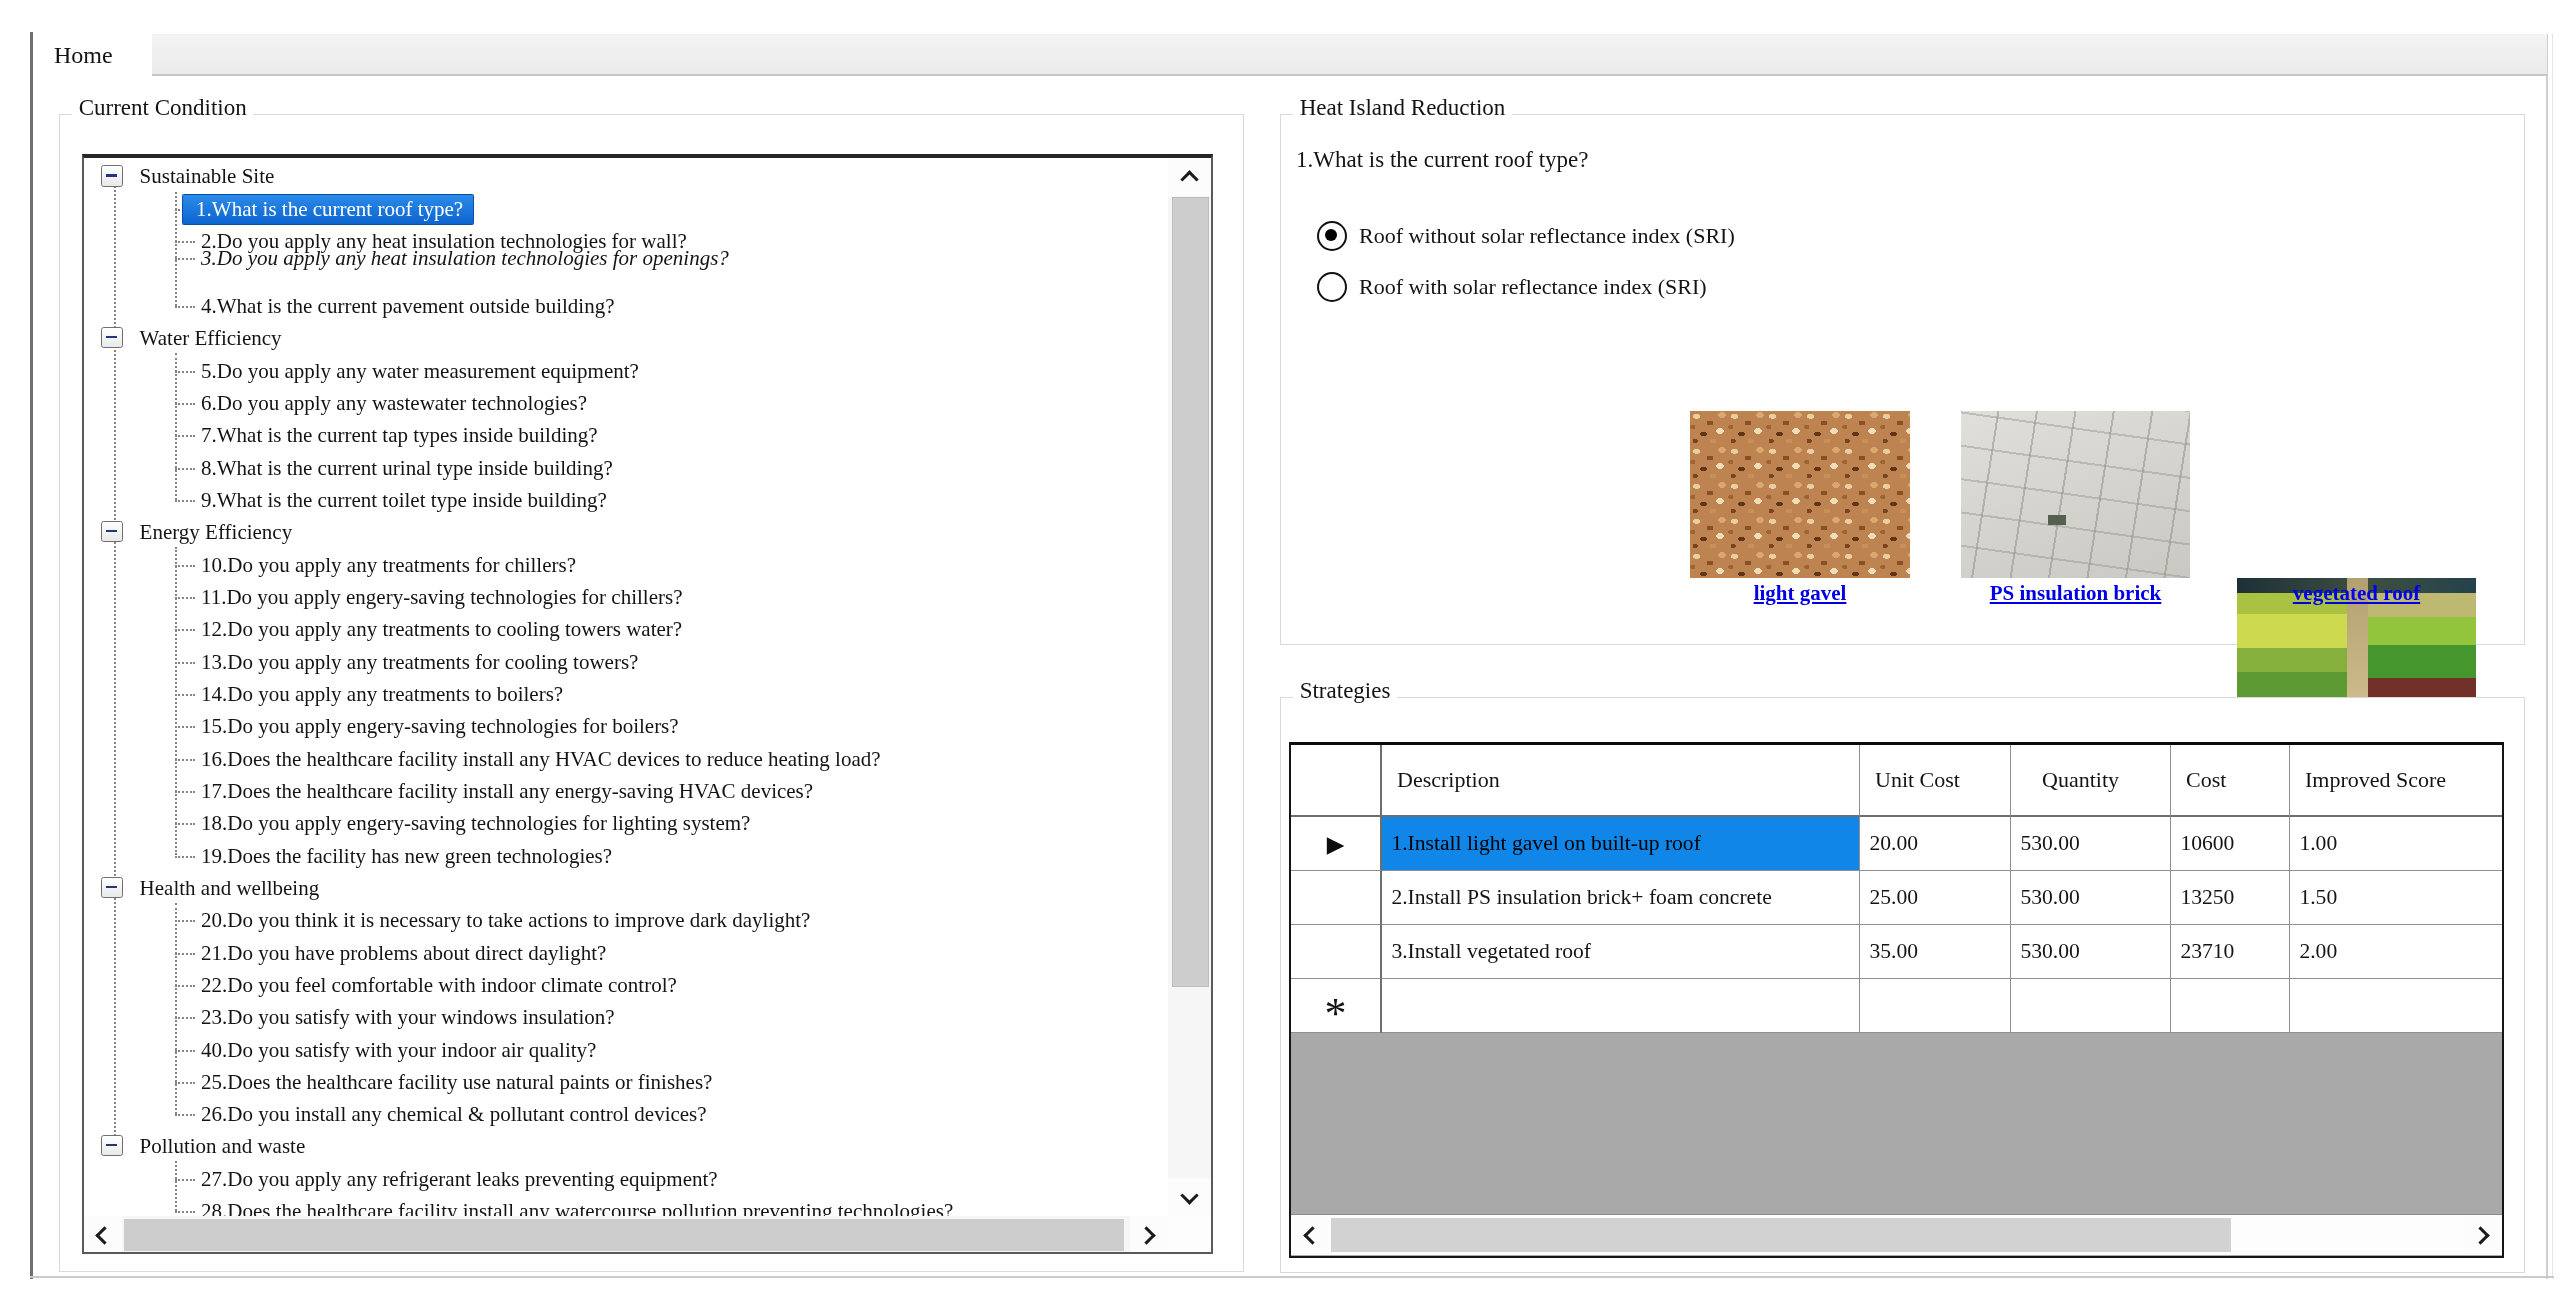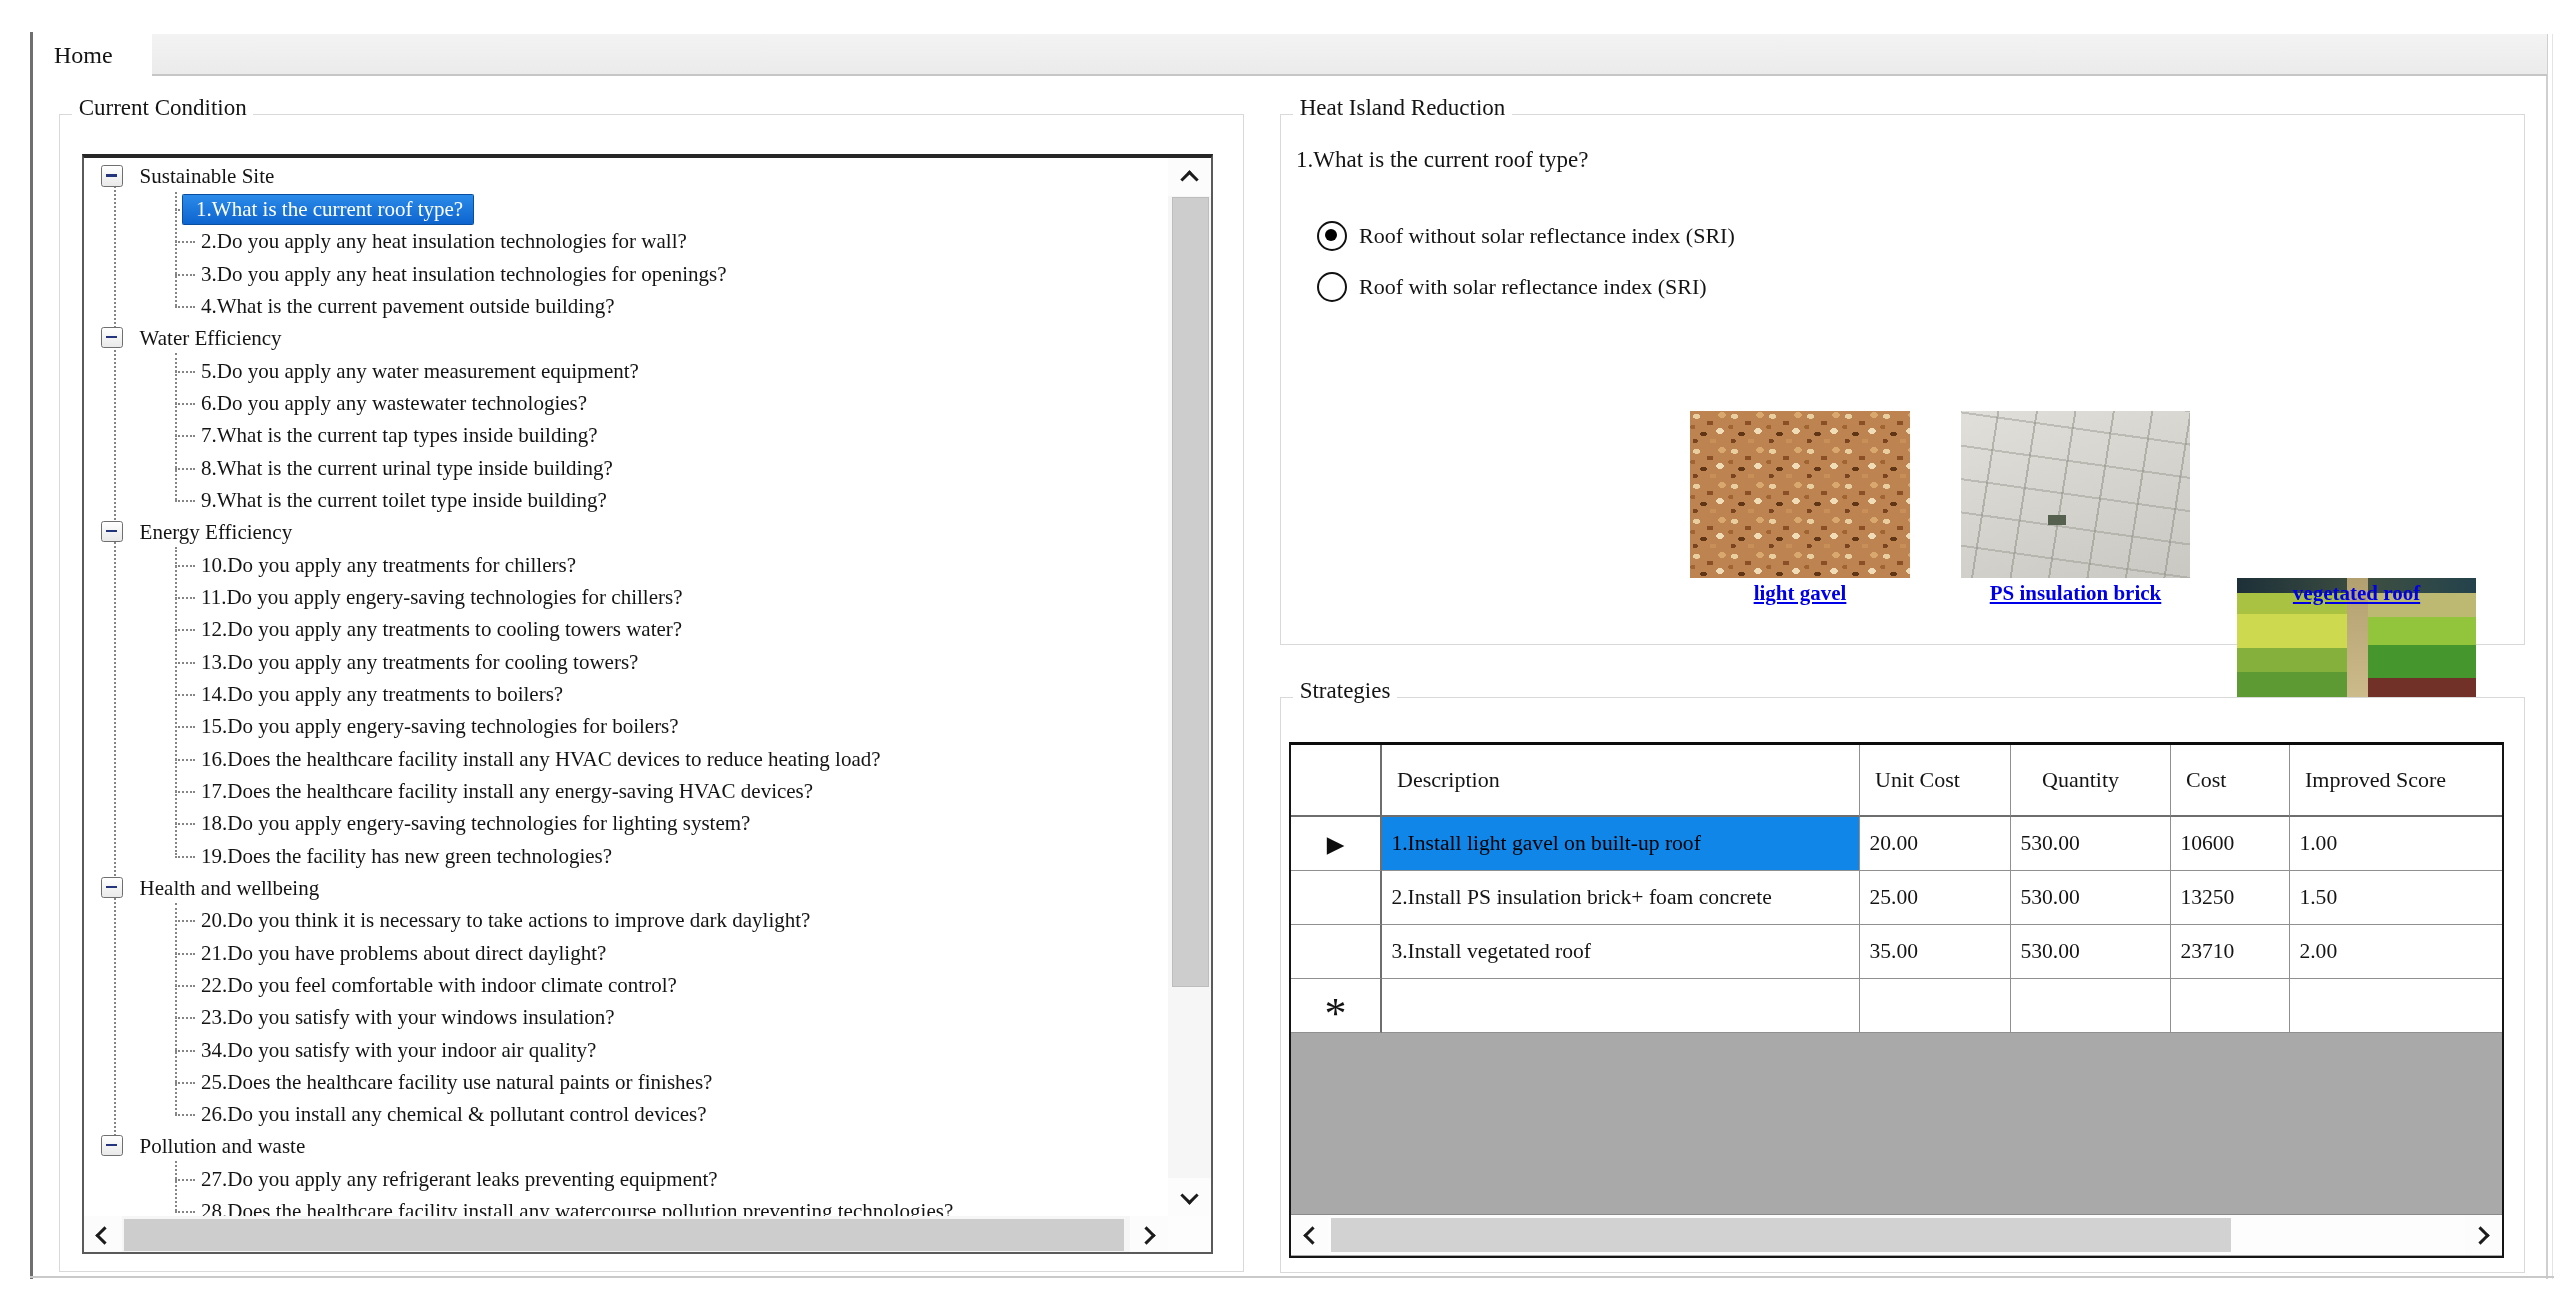--- a/index.html
+++ b/index.html
@@ -131,21 +131,21 @@
             <span class="tlabel clabel">Sustainable Site</span>
           </div>
           <div class="trow item" style="top: 35px;">
             <span class="stub"></span>
             <span class="tlabel ilabel sel">1.What is the current roof type?</span>
           </div>
           <div class="trow item" style="top: 67px;">
             <span class="stub"></span>
             <span class="tlabel ilabel">2.Do you apply any heat insulation technologies for wall?</span>
           </div>
-          <div class="trow item" style="top: 100px;">
+          <div class="trow item" style="top: 84px; font-style: italic;">
             <span class="stub"></span>
             <span class="tlabel ilabel">3.Do you apply any heat insulation technologies for openings?</span>
           </div>
           <div class="trow item" style="top: 132px;">
             <span class="stub"></span>
             <span class="tlabel ilabel">4.What is the current pavement outside building?</span>
           </div>
           <div class="trow cat" style="top: 164px;">
             <span class="expander"></span>
             <span class="tlabel clabel">Water Efficiency</span>
@@ -229,21 +229,21 @@
           <div class="trow item" style="top: 811px;">
             <span class="stub"></span>
             <span class="tlabel ilabel">22.Do you feel comfortable with indoor climate control?</span>
           </div>
           <div class="trow item" style="top: 843px;">
             <span class="stub"></span>
             <span class="tlabel ilabel">23.Do you satisfy with your windows insulation?</span>
           </div>
           <div class="trow item" style="top: 876px;">
             <span class="stub"></span>
-            <span class="tlabel ilabel">34.Do you satisfy with your indoor air quality?</span>
+            <span class="tlabel ilabel">40.Do you satisfy with your indoor air quality?</span>
           </div>
           <div class="trow item" style="top: 908px;">
             <span class="stub"></span>
             <span class="tlabel ilabel">25.Does the healthcare facility use natural paints or finishes?</span>
           </div>
           <div class="trow item" style="top: 940px;">
             <span class="stub"></span>
             <span class="tlabel ilabel">26.Do you install any chemical &amp; pollutant control devices?</span>
           </div>
           <div class="trow cat" style="top: 972px;">

